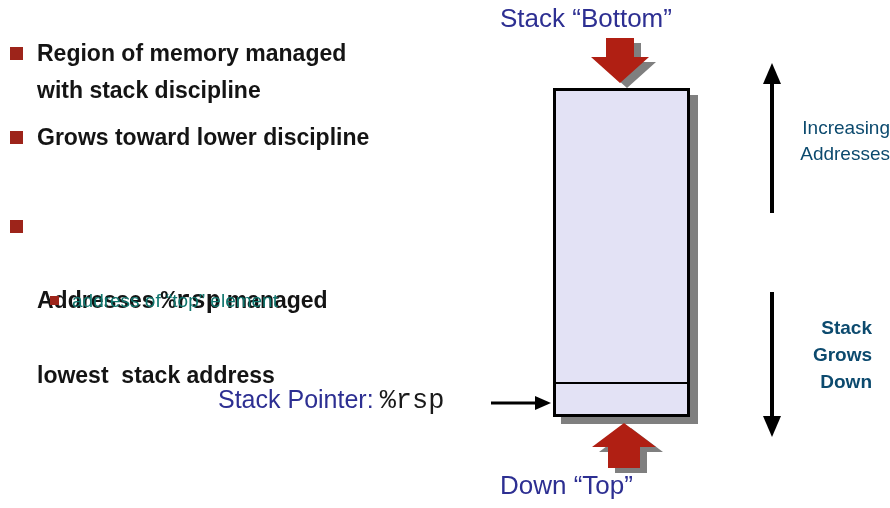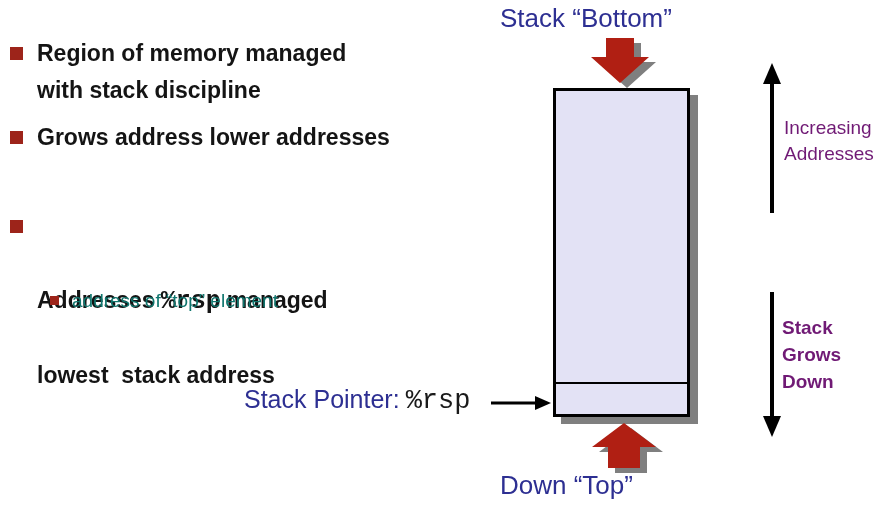--- a/index.html
+++ b/index.html
@@ -31,31 +31,31 @@
   .line2{white-space:pre;}
 
   
   .navy-label{
     color:#2d2f92;font-size:26px;text-align:left;line-height:30px;
   }
   .stack-bottom-label{left:500px;top:3px;width:255px;}
   .stack-top-label{left:500px;top:470px;width:248px;}
 
   .stack-pointer-row{
-    left:244px;top:385px;white-space:nowrap;text-align:center;
+    left:218px;top:385px;white-space:nowrap;text-align:center;
   }
   .stack-pointer-text{color:#2d2f92;font-size:25px;}
   .stack-pointer-reg{
     font-family:"Liberation Mono","DejaVu Sans Mono",monospace;
     color:#1a1a1a;font-size:27px;margin-left:6px;
   }
 
   .side-label{
-    font-size:19px;line-height:26px;text-align:left;
-    white-space:pre-line;color:#701a75;
+    font-size:19px;line-height:26px;text-align:right;
+    white-space:pre-line;color:#0c4a6e;
   }
   .increasing-label{left:784px;top:115px;width:106px;}
   .grows-label{left:782px;top:314px;width:90px;line-height:27px;font-weight:bold;}
 
   
   .stack-rect{
     left:553px;top:88px;width:137px;height:329px;
     background:#e3e2f5;border:3px solid #000000;box-sizing:border-box;
     box-shadow:8px 7px 0 #7f7f7f;
   }
@@ -67,21 +67,21 @@
   .overlay-svg{left:0;top:0;pointer-events:none;}
 </style>
 </head>
 <body>
 
 <span class="bullet-sq" style="left:10px;top:47px;"></span>
 <div class="bullet-text" style="top:35px;">Region of memory managed
 with stack discipline</div>
 
 <span class="bullet-sq" style="left:10px;top:131px;"></span>
-<div class="bullet-text" style="top:119px;">Grows address lower addresses</div>
+<div class="bullet-text" style="top:119px;">Grows toward lower discipline</div>
 
 <span class="bullet-sq" style="left:10px;top:220px;"></span>
 <div class="bullet-text" style="top:208px;">
   <div>
     <span>Addresses</span><span class="mono-bold">%rsp</span><span>managed</span>
   </div>
   <div class="line2">lowest  stack address</div>
 </div>
 
 <span class="bullet-sq small" style="left:50px;top:296px;"></span>

